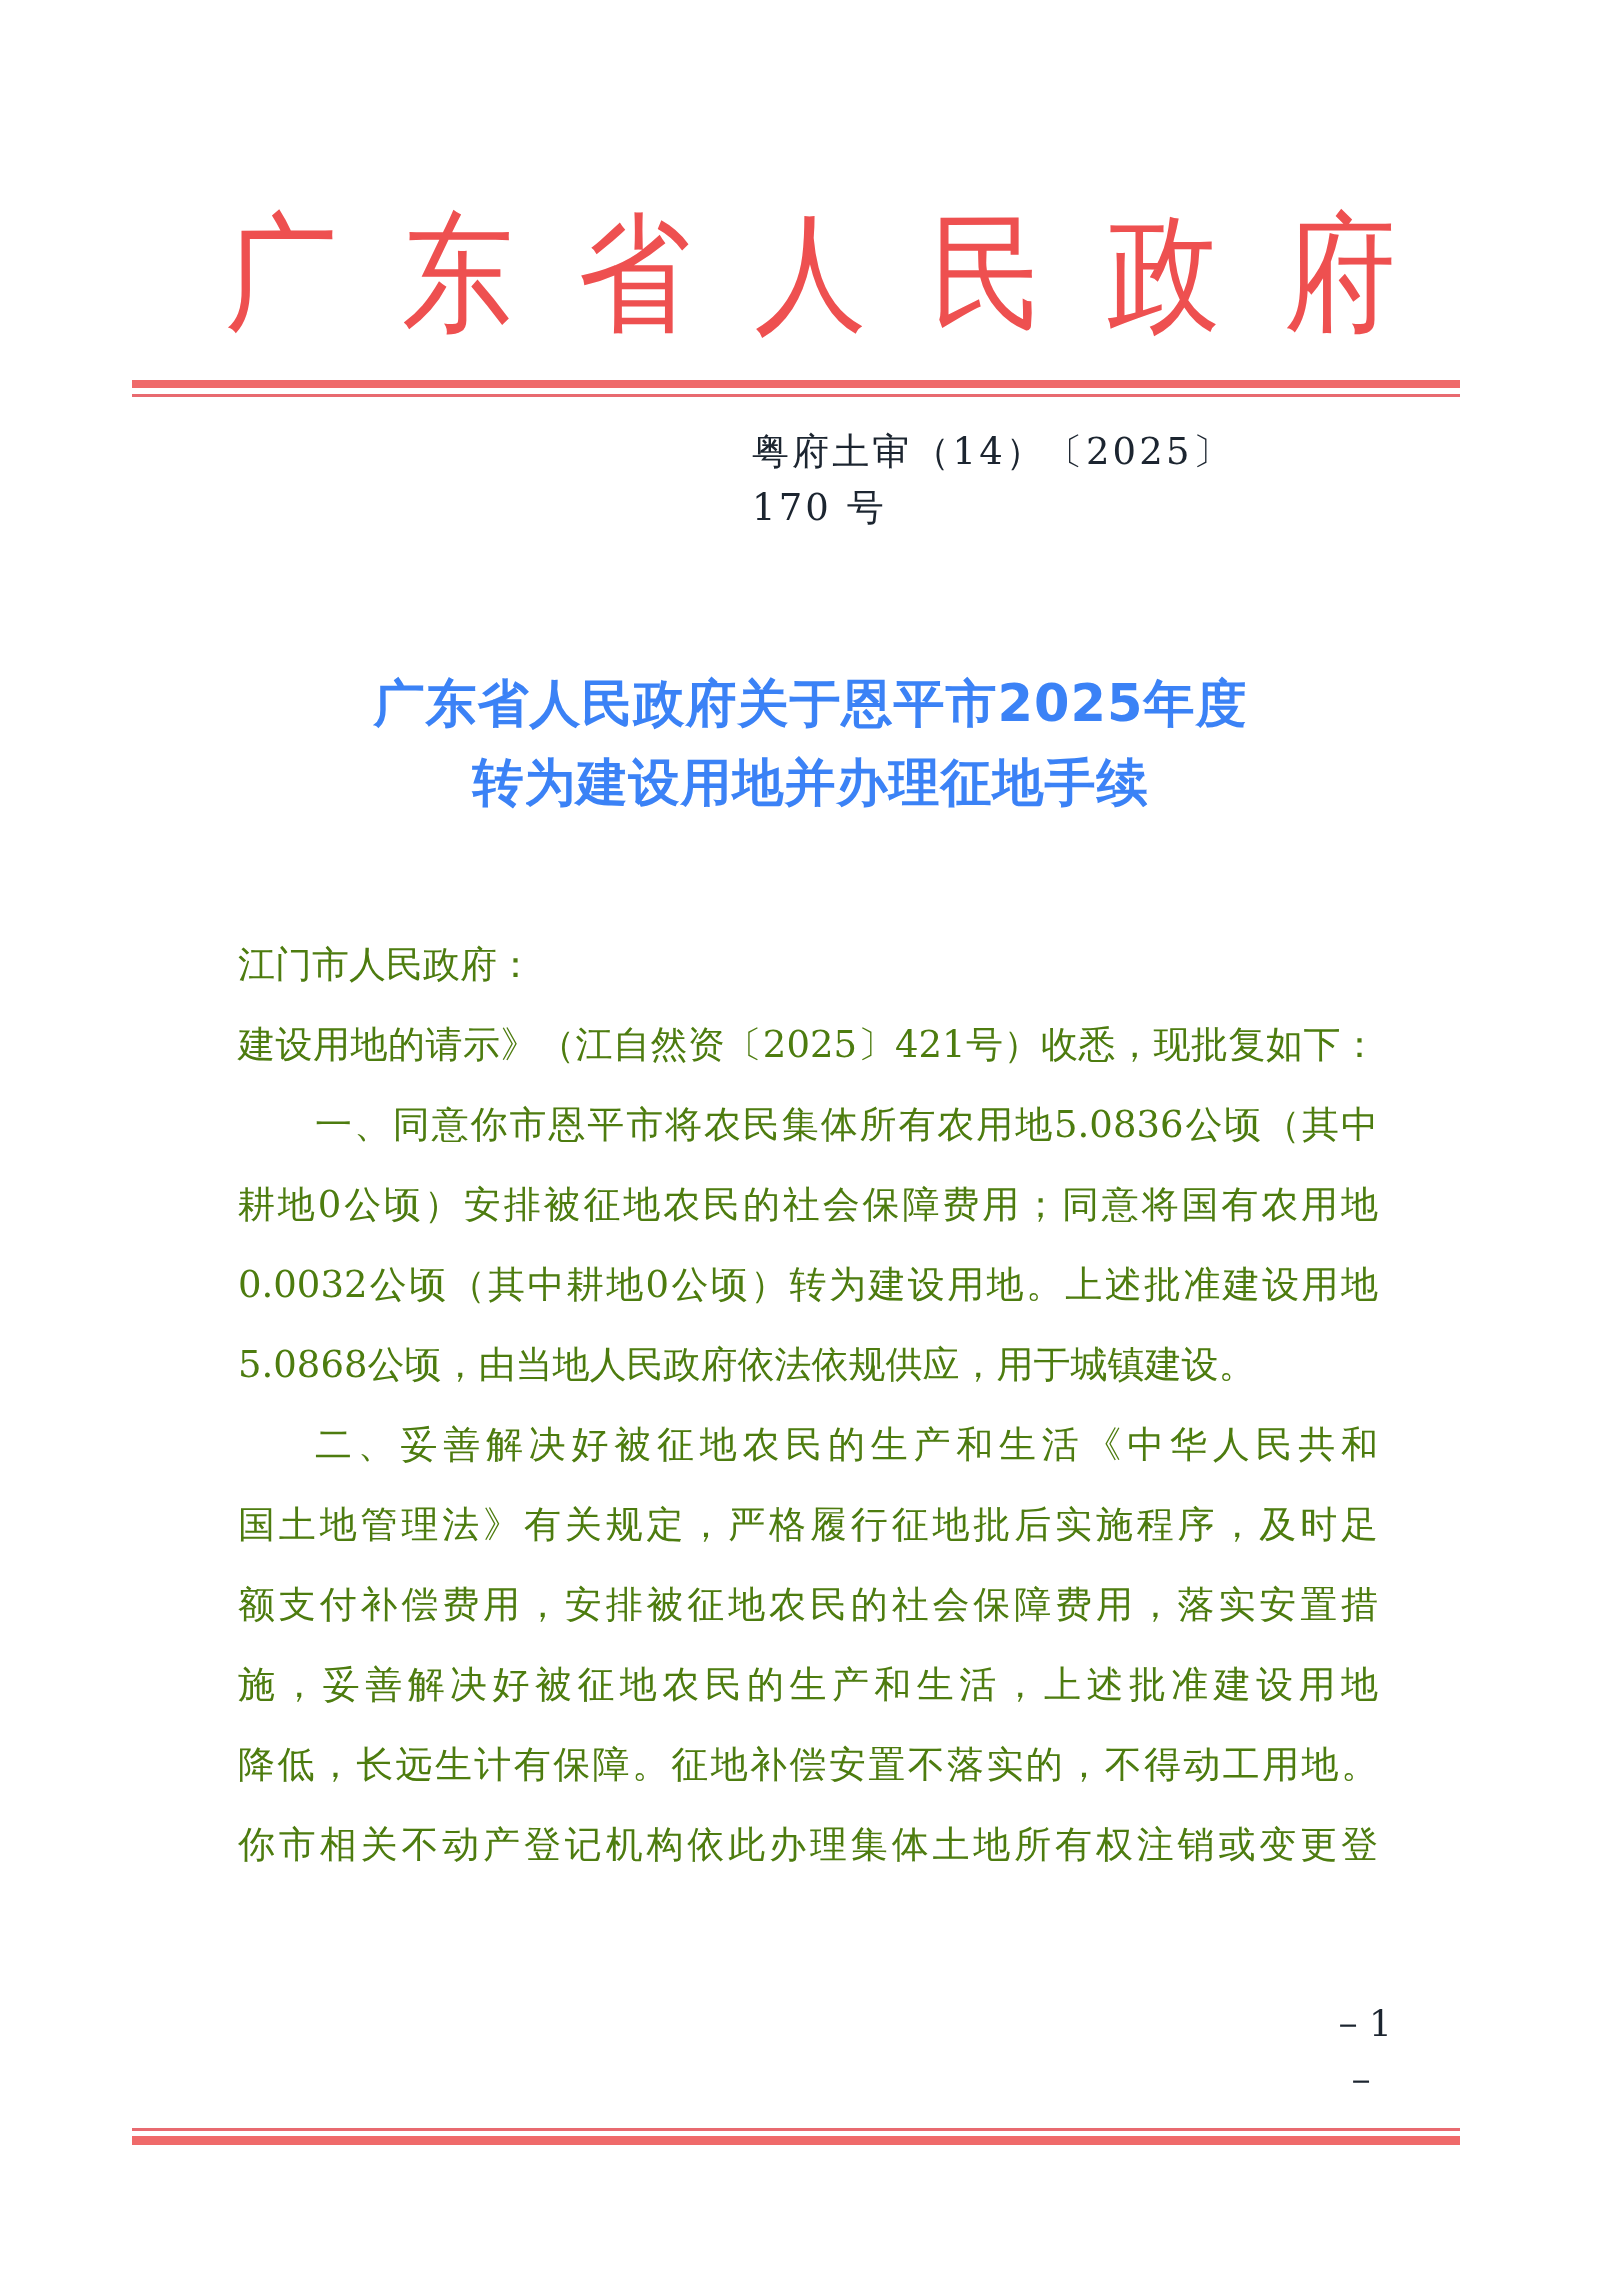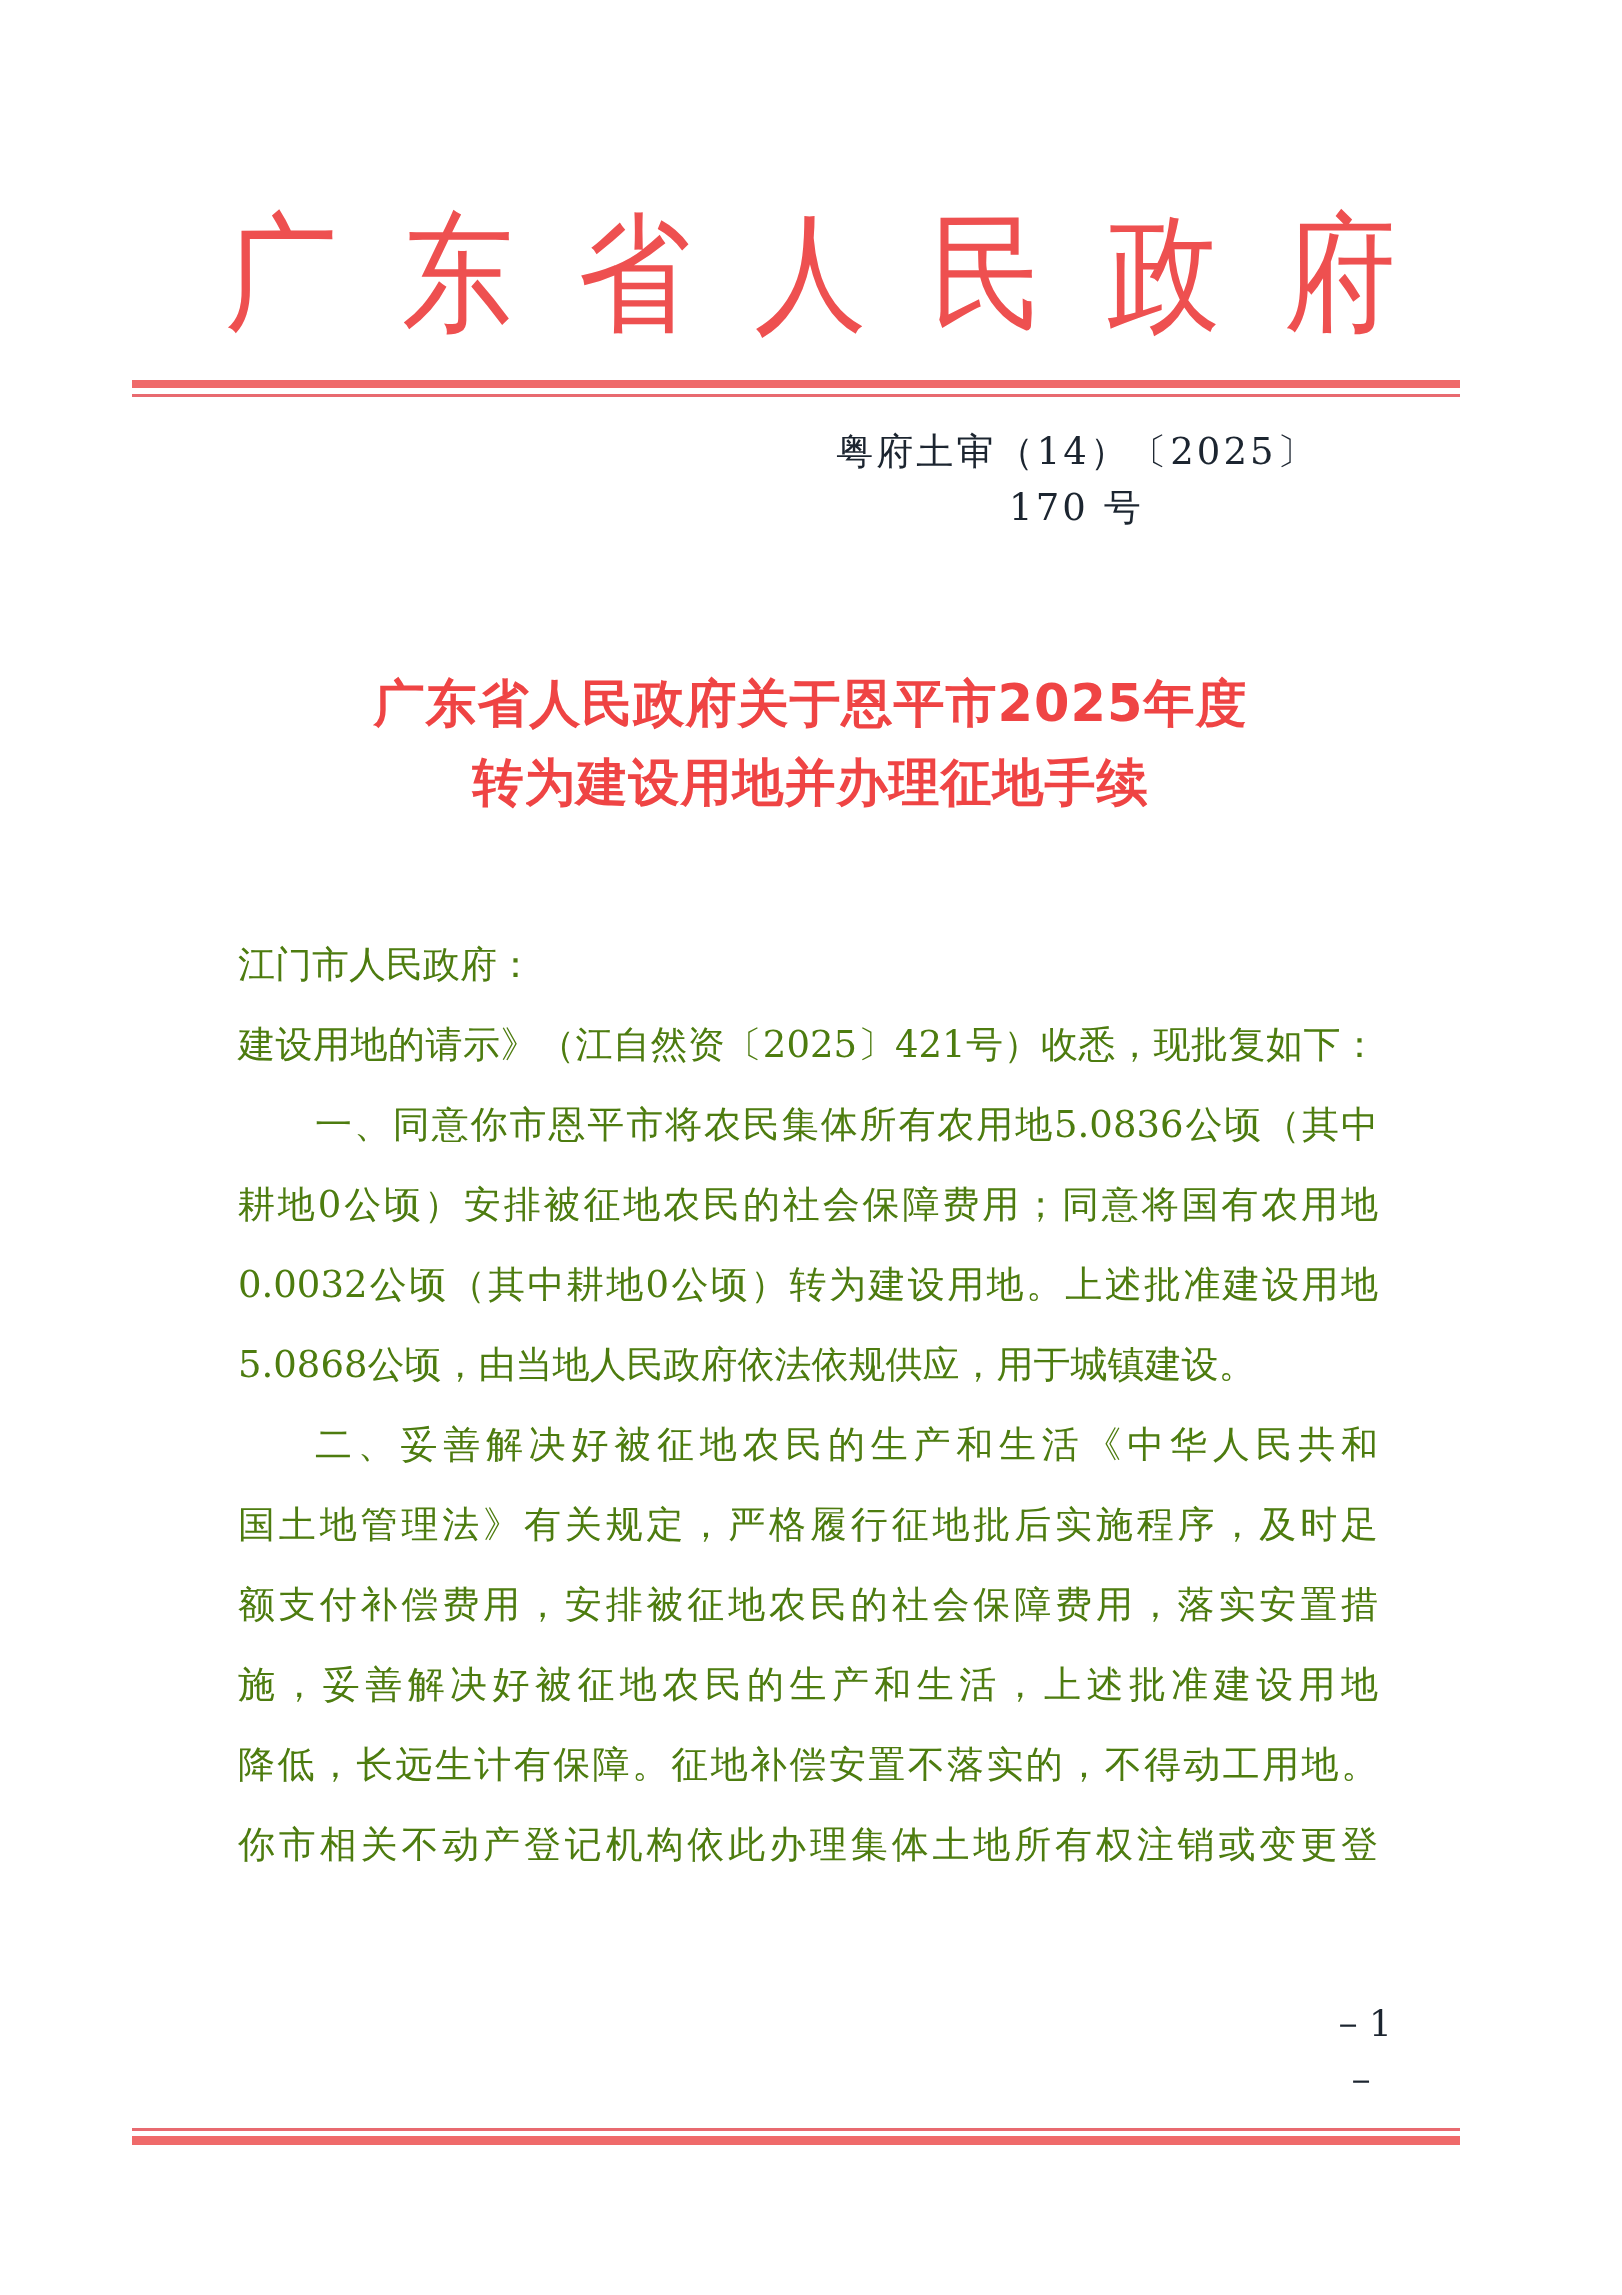--- a/index.html
+++ b/index.html
@@ -40,40 +40,40 @@
       width: 1328px;
       background: #ef6a6a;
     }
     .rule.top-thick { top: 380px; height: 8.2px; }
     .rule.top-thin  { top: 394px; height: 2.6px; background: #e86a70; }
     .rule.bot-thin  { top: 2128px; height: 2.6px; background: #e86a70; }
     .rule.bot-thick { top: 2136px; height: 8.7px; }
 
     .doc-number {
       position: absolute;
-      left: 798px;
+      left: 752px;
       top: 424px;
       width: 557px;
-      text-align: center;
+      text-align: left;
       font-size: 37px;
       line-height: 56px;
       letter-spacing: 3.1px;
       color: #1c2530;
     }
 
     .title {
       position: absolute;
       left: 153px;
       width: 1315px;
       text-align: center;
       font-family: "DejaVu Sans", "Liberation Sans", sans-serif;
       font-weight: bold;
       font-size: 51px;
       line-height: 77px;
-      color: #ef4444;
+      color: #3b82f6;
       letter-spacing: 1px;
     }
     .title.l1 { top: 665px; }
     .title.l2 { top: 744px; }
 
     .body-text {
       position: absolute;
       left: 238px;
       top: 925px;
       width: 1140px;

